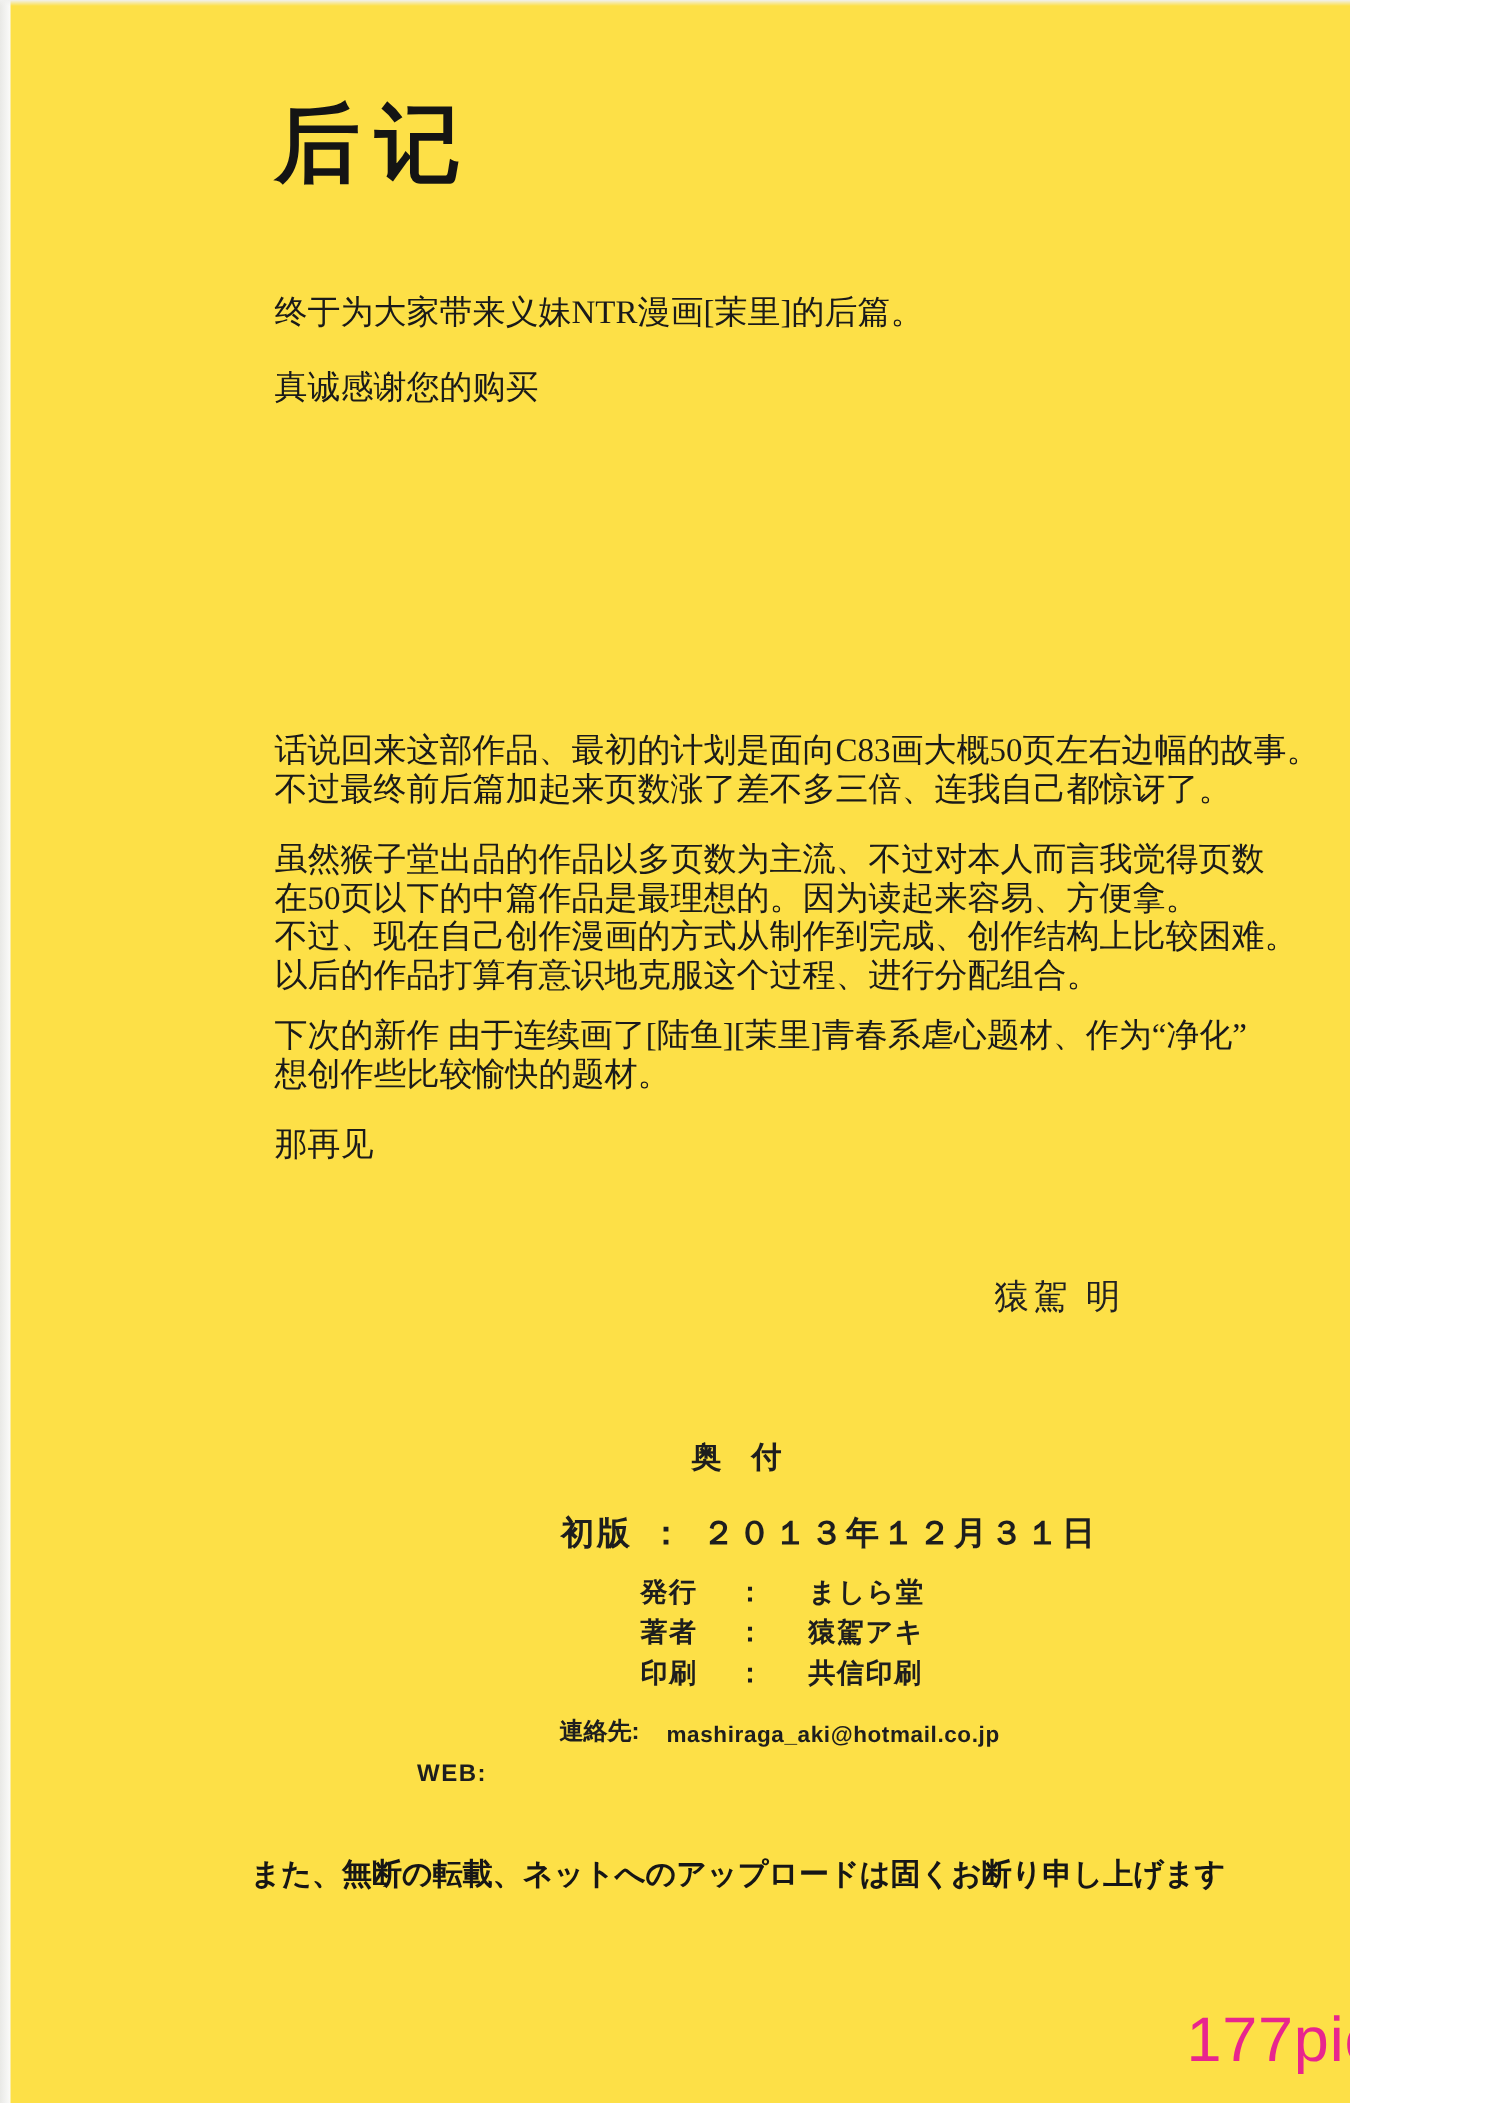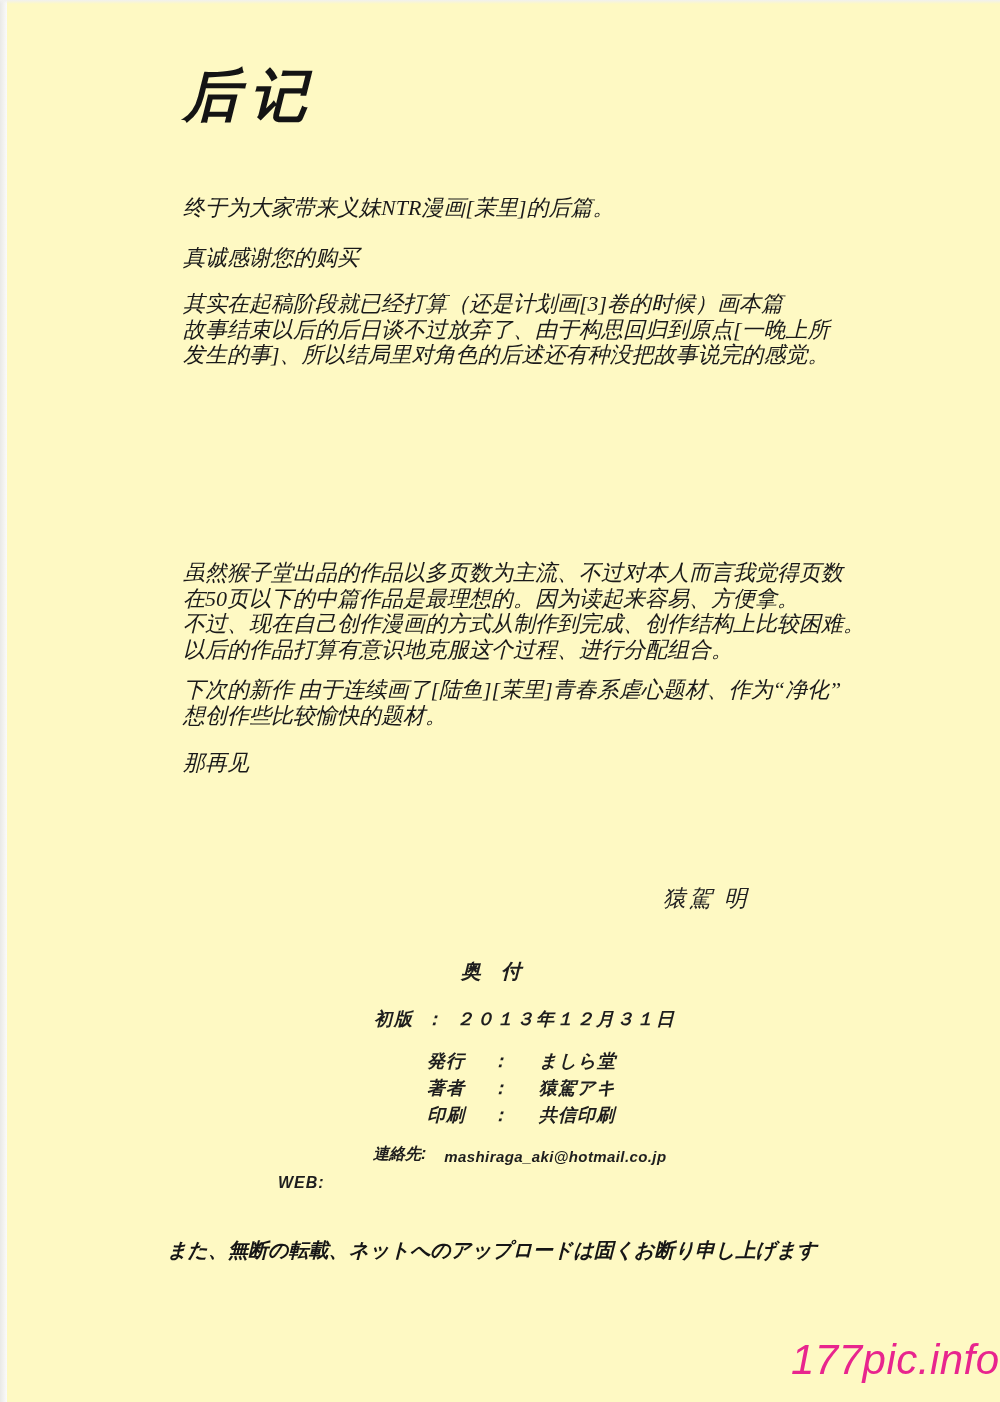--- a/index.html
+++ b/index.html
@@ -1,24 +1,23 @@
 <!DOCTYPE html>
 <html><head>
 <meta charset="utf-8">
 <style>
   html, body { margin: 0; padding: 0; background: #ffffff; }
   .page {
     position: relative;
-    width: 1000px;
+    width: 900px;
     height: 1402px;
-    background: #fef9c3;
+    background: #fde047;
     overflow: hidden;
     font-family: "Liberation Serif", serif;
     color: #1b1b1b;
-    font-style: italic;
   }
   .scan-edge-left {
     position: absolute; left: 0; top: 0; width: 7px; height: 100%;
     background: linear-gradient(to right, #e9e9e6, #fbfbfa);
   }
   .scan-edge-top {
     position: absolute; left: 0; top: 0; width: 100%; height: 4px;
     background: linear-gradient(to bottom, #f1f1ef, rgba(255,255,255,0));
   }
   .title {
@@ -35,33 +34,33 @@
   }
   .p0 { top: 195px; }
   .p1 { top: 245px; }
   .p2 { top: 291px; }
   .p3 { top: 391px; }
   .p4 { top: 487px; }
   .p5 { top: 560px; }
   .p6 { top: 677px; }
   .p7 { top: 750px; }
   .signature {
-    position: absolute; left: 663px; top: 883px;
+    position: absolute; left: 663px; top: 849px;
     font-size: 23px; letter-spacing: 3px; color: #222;
   }
   .colophon-heading {
     position: absolute; left: 461px; top: 958px;
     font-family: "Liberation Sans", sans-serif;
     font-size: 20px; font-weight: bold; color: #1e1e1e; text-align: center;
   }
   .edition-row {
     position: absolute; left: 374px; top: 1007px;
     display: flex; align-items: flex-end;
     font-family: "Liberation Sans", sans-serif;
-    font-size: 18px; font-weight: bold; color: #1e1e1e;
+    font-size: 22px; font-weight: bold; color: #1e1e1e;
   }
   .edition-row .lbl { letter-spacing: 2px; }
   .edition-row .sep { margin: 0 13px 0 11px; }
   .edition-row .val { letter-spacing: 2px; }
   .pub-rows {
     position: absolute; left: 427px; top: 1049px;
     font-family: "Liberation Sans", sans-serif;
     font-size: 18px; font-weight: bold; color: #1e1e1e;
   }
   .pub-row { display: flex; align-items: flex-start; height: 27px; gap: 20px; }
@@ -101,23 +100,22 @@
 <body>
 
 <div class="page">
   <div class="scan-edge-left"></div>
   <div class="scan-edge-top"></div>
 
   <h1 class="title">后记</h1>
 
   <div class="para p0">终于为大家带来义妹NTR漫画[茉里]的后篇。</div>
   <div class="para p1">真诚感谢您的购买</div>
-  <div class="para p2">其实在起稿阶段就已经打算（还是计划画[3]卷的时候）画本篇
-故事结束以后的后日谈不过放弃了、由于构思回归到原点[一晚上所
-发生的事]、所以结局里对角色的后述还有种没把故事说完的感觉。</div>
+  <div class="para p4">话说回来这部作品、最初的计划是面向C83画大概50页左右边幅的故事。
+不过最终前后篇加起来页数涨了差不多三倍、连我自己都惊讶了。</div>
   <div class="para p5">虽然猴子堂出品的作品以多页数为主流、不过对本人而言我觉得页数
 在50页以下的中篇作品是最理想的。因为读起来容易、方便拿。
 不过、现在自己创作漫画的方式从制作到完成、创作结构上比较困难。
 以后的作品打算有意识地克服这个过程、进行分配组合。</div>
   <div class="para p6">下次的新作 由于连续画了[陆鱼][茉里]青春系虐心题材、作为“净化”
 想创作些比较愉快的题材。</div>
   <div class="para p7">那再见</div>
 
   <div class="signature">猿駕 明</div>
 

